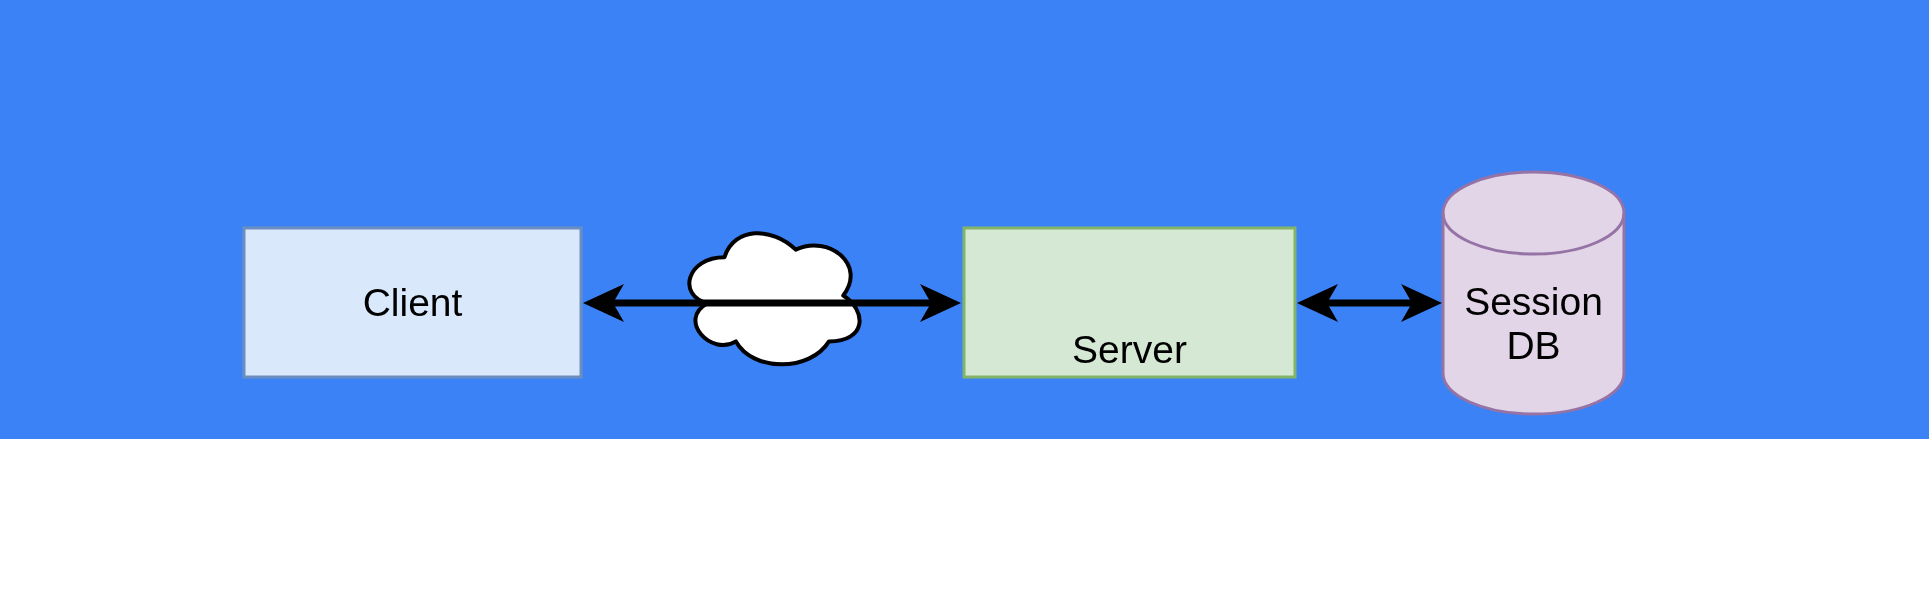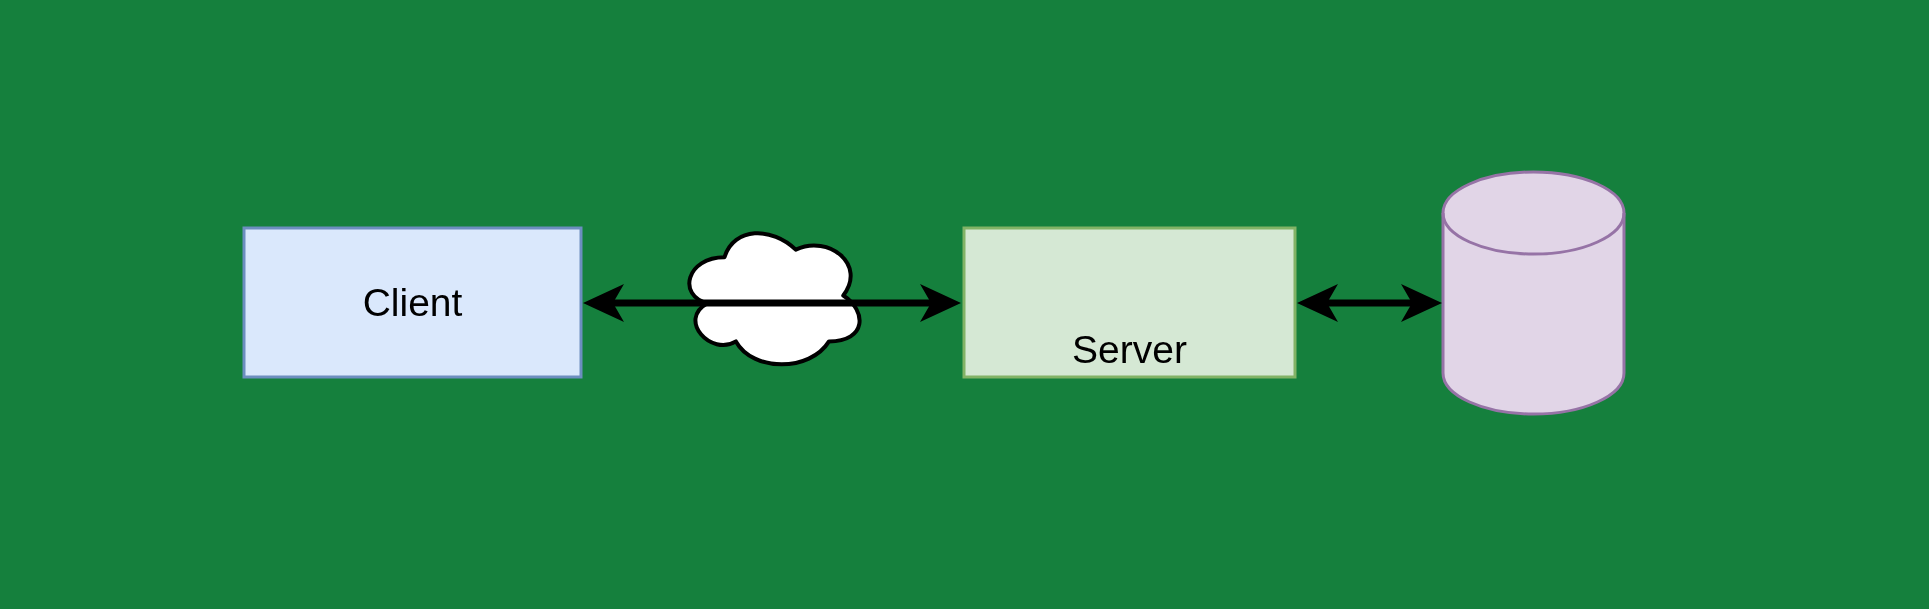--- a/index.html
+++ b/index.html
@@ -4,22 +4,22 @@
 <style>
   * { margin: 0; padding: 0; box-sizing: border-box; }
   html, body {
     width: 1929px; height: 609px;
     background: #ffffff;
     font-family: "Liberation Sans", sans-serif;
     overflow: hidden;
   }
   .canvas {
     position: relative;
-    width: 1929px; height: 609px;
-    background: #15803d;
+    width: 1929px; height: 439px;
+    background: #3b82f6;
   }
   .diagram-svg {
     position: absolute;
     left: 0; top: 0;
     width: 1929px; height: 609px;
   }
   .node-label {
     position: absolute;
     display: flex;
     align-items: center;
@@ -71,14 +71,15 @@
       <line x1="1326" y1="303" x2="1414" y2="303" stroke-width="7" stroke="#000000"></line>
       <polygon points="1297,303 1338,284 1327,303 1338,322" fill="#000000"></polygon>
       <polygon points="1442,303 1401,284 1412,303 1401,322" fill="#000000"></polygon>
     </g>
   </svg>
 
   <div class="node-label label-client">Client</div>
 
   <div class="node-label label-server">Server</div>
 
+  <div class="node-label label-db">Session DB</div>
 
 </div>
 
 </body></html>

